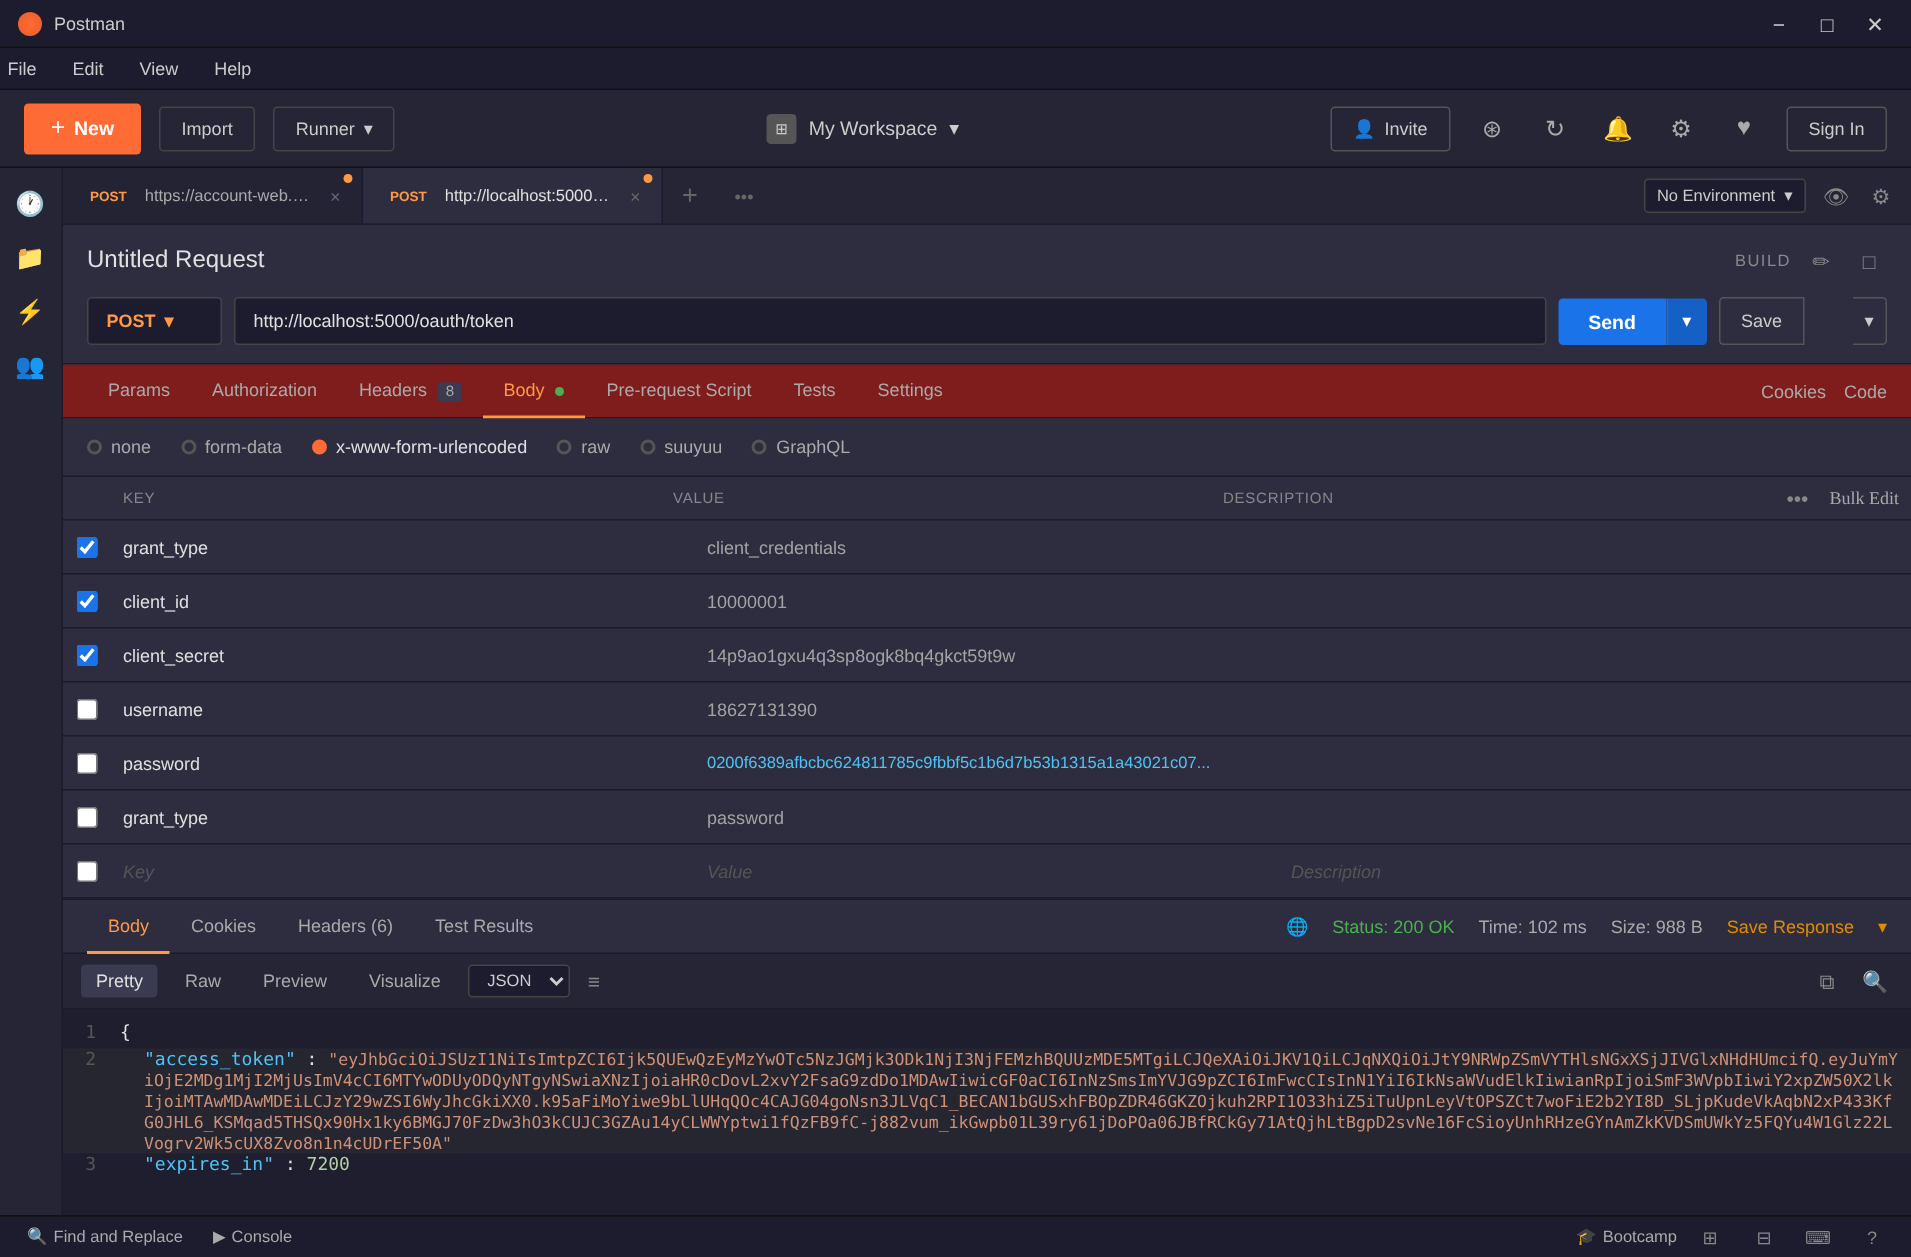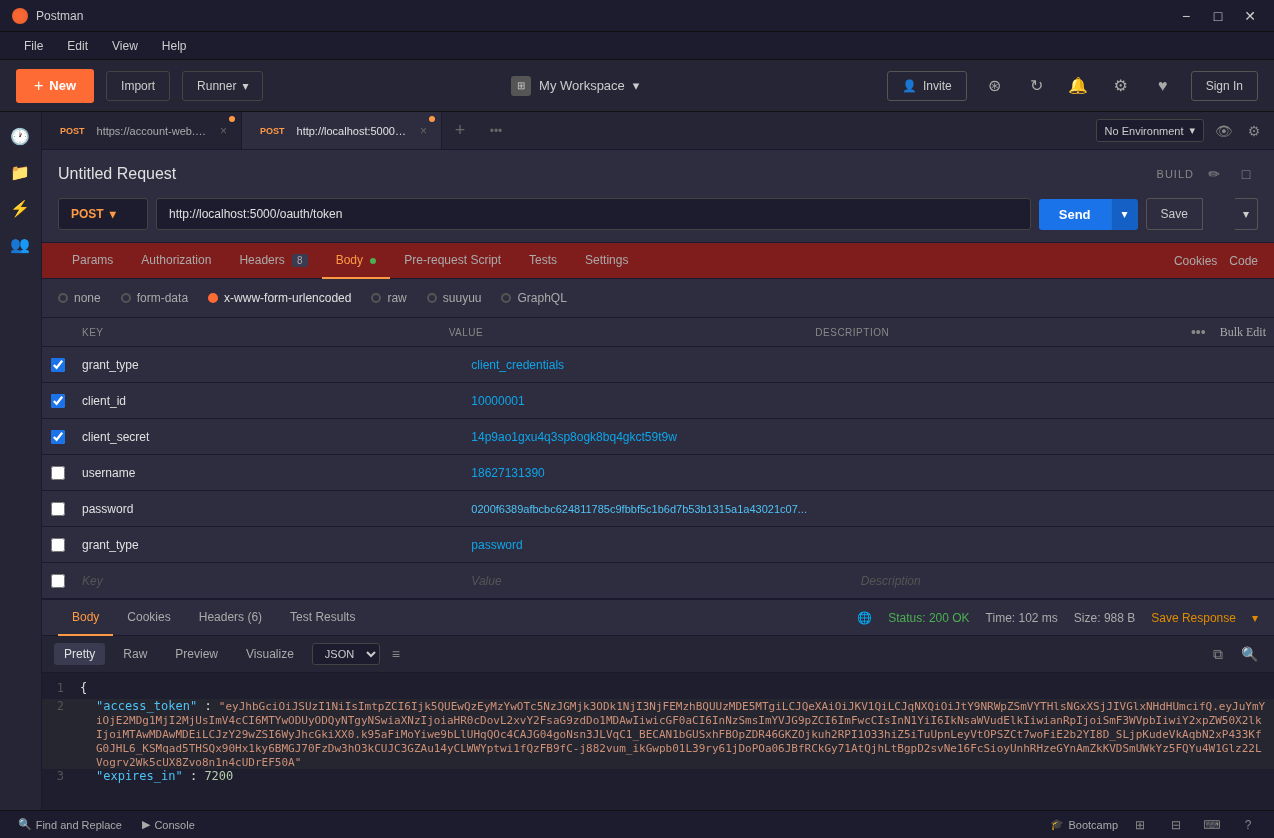--- a/index.html
+++ b/index.html
@@ -4,21 +4,21 @@
   <style>
     * { box-sizing: border-box; margin: 0; padding: 0; }
     body { font-family: -apple-system, BlinkMacSystemFont, 'Segoe UI', sans-serif; font-size: 12px; background: #1a1a2e; color: #e0e0e0; height: 838px; overflow: hidden; }
 
     
     #titlebar { background: #1c1c2e; height: 32px; display: flex; align-items: center; padding: 0 12px; justify-content: space-between; border-bottom: 1px solid #111; }
     #titlebar-left { display: flex; align-items: center; gap: 8px; font-size: 12px; color: #ccc; }
     #titlebar-left .app-icon { width: 16px; height: 16px; background: radial-gradient(circle, #ff6b35, #e85d2c); border-radius: 50%; }
     #titlebar-controls { display: flex; gap: 8px; }
     #titlebar-controls button { background: none; border: none; color: #ccc; font-size: 14px; cursor: pointer; width: 24px; height: 24px; display: flex; align-items: center; justify-content: center; }
-    #menu-bar { background: #1c1c2e; height: 28px; display: flex; align-items: center; padding: 0 20px; gap: 16px; border-bottom: 1px solid #111; }
+    #menu-bar { background: #1c1c2e; height: 28px; display: flex; align-items: center; padding: 0 1px; gap: 16px; border-bottom: 1px solid #111; }
     #menu-bar span { font-size: 12px; color: #ccc; cursor: pointer; padding: 2px 4px; }
 
     
     #toolbar { background: #252535; height: 52px; display: flex; align-items: center; padding: 0 16px; gap: 12px; border-bottom: 1px solid #111; }
     #new-btn { background: #ff6b35; color: white; border: none; padding: 8px 18px; border-radius: 3px; cursor: pointer; font-size: 13px; font-weight: 600; display: flex; align-items: center; gap: 6px; }
     #new-btn .plus { font-size: 16px; font-weight: 300; }
     .toolbar-btn { background: none; border: 1px solid #444; color: #ccc; padding: 7px 14px; border-radius: 3px; cursor: pointer; font-size: 12px; }
     #workspace-center { flex: 1; display: flex; justify-content: center; }
     #workspace-btn { background: none; border: none; color: #ccc; cursor: pointer; display: flex; align-items: center; gap: 8px; font-size: 13px; }
     #workspace-icon { width: 20px; height: 20px; background: #555; border-radius: 3px; display: flex; align-items: center; justify-content: center; font-size: 10px; }
@@ -86,21 +86,21 @@
     .radio-item.active { color: #e0e0e0; }
     .radio-dot-orange { width: 10px; height: 10px; border-radius: 50%; background: #ff6b35; border: 2px solid #ff6b35; display: inline-block; }
     .radio-dot-empty { width: 10px; height: 10px; border-radius: 50%; border: 2px solid #555; display: inline-block; }
 
     
     #params-table { width: 100%; }
     .th { font-size: 10px; color: #888; text-transform: uppercase; letter-spacing: 0.5px; padding: 4px 8px; }
     .table-row { display: grid; grid-template-columns: 32px 1fr 1fr 1fr 32px; border-bottom: 1px solid #1a1a2e; align-items: center; min-height: 36px; }
     .table-cell { padding: 4px 8px; font-size: 12px; color: #e0e0e0; }
     .table-cell.key { color: #e0e0e0; }
-    .table-cell.value { color: #0ea5e9; }
+    .table-cell.value { color: #a3a3a3; }
     .table-cell.placeholder { color: #555; font-style: italic; }
     .checkbox-cell { display: flex; align-items: center; justify-content: center; }
     .cb { width: 14px; height: 14px; accent-color: #1a73e8; cursor: pointer; }
     .more-btn { background: none; border: none; color: #888; cursor: pointer; font-size: 14px; padding: 2px 6px; border-radius: 2px; }
     .bulk-edit-link { color: #aaa; font-size: 12px; cursor: pointer; text-decoration: none; font-family: Liberation Serif, serif; }
     .table-header-row { display: grid; grid-template-columns: 32px 1fr 1fr 1fr 100px; padding: 4px 0; border-bottom: 1px solid #1a1a2e; align-items: center; }
 
     
     #response-section { flex: 1; display: flex; flex-direction: column; overflow: hidden; background: #2d2d3f; }
     #res-tabs-bar { display: flex; align-items: center; padding: 0 16px; border-bottom: 1px solid #1a1a2e; background: #2d2d3f; }

